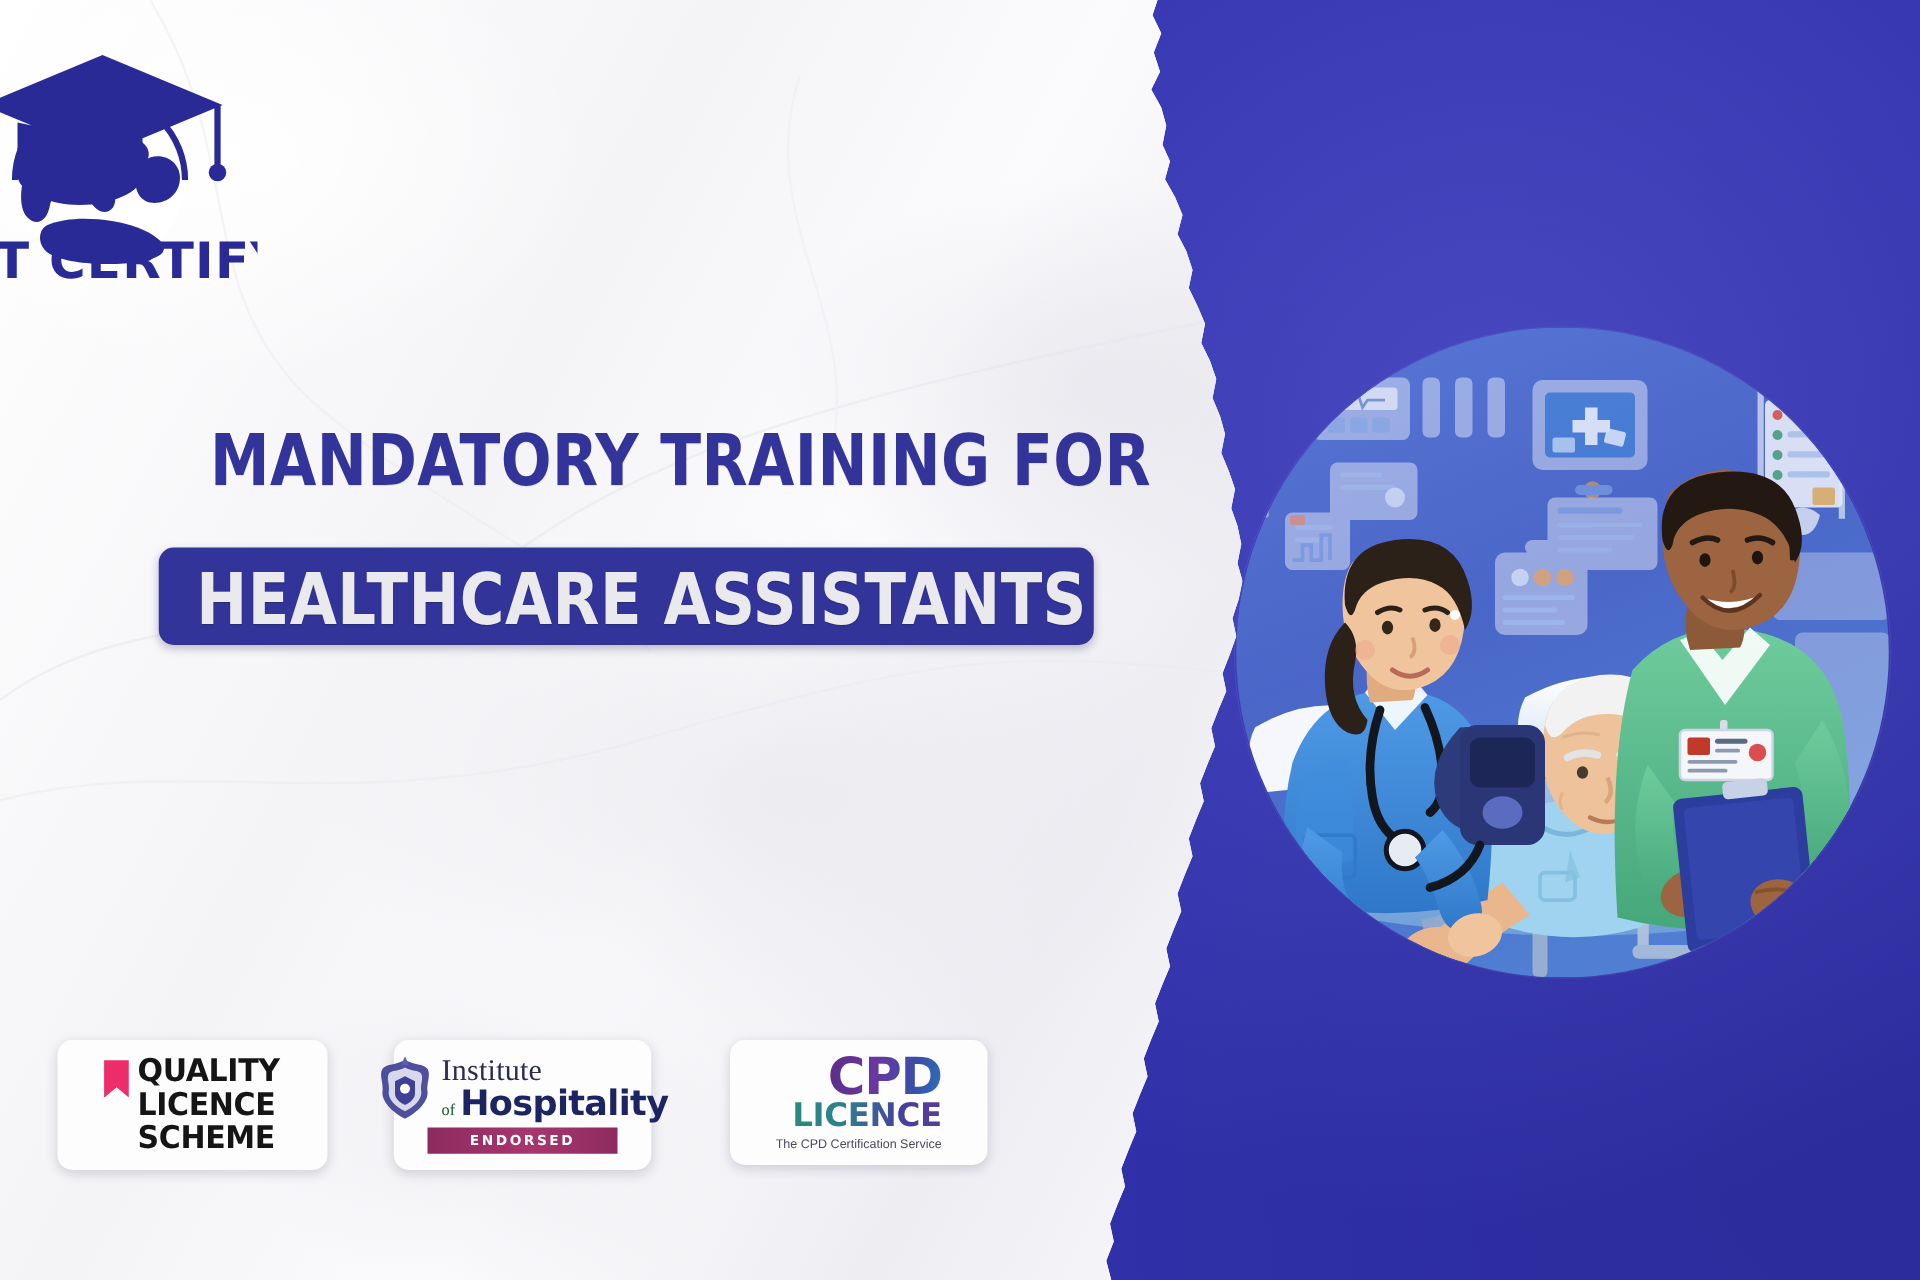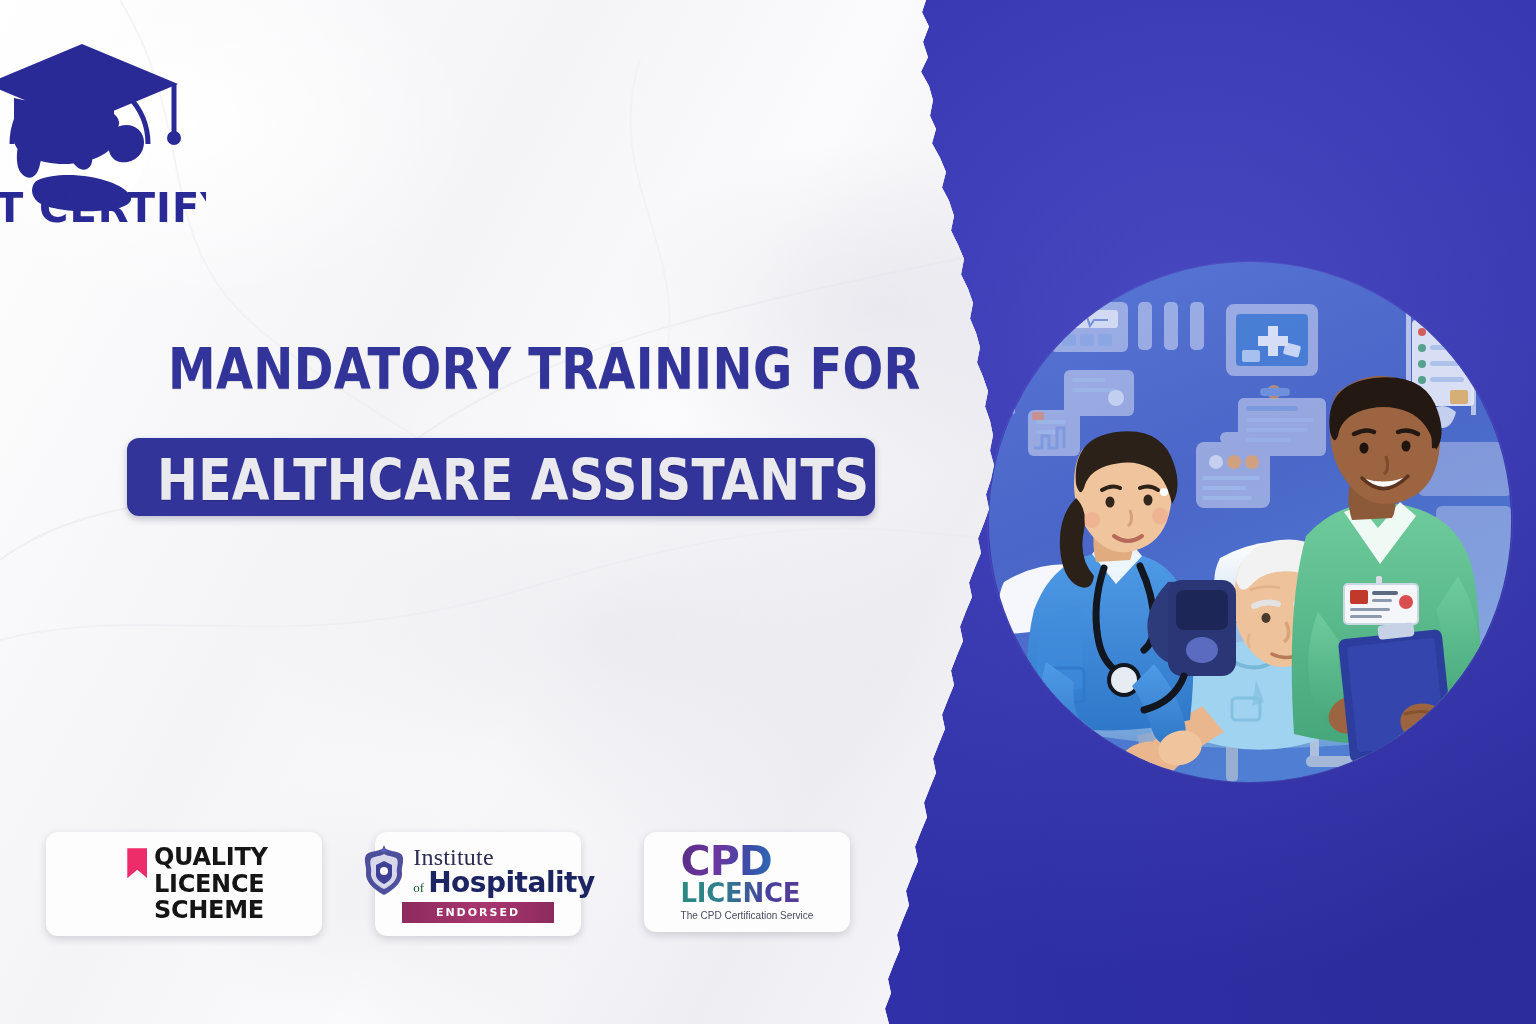--- a/index.html
+++ b/index.html
@@ -141,21 +141,21 @@
     gap: 0;
   }
   .badge {
     background: #fdfdfe;
     border-radius: 12px;
     box-shadow: 0 3px 9px rgba(30,30,60,.17);
     display: flex;
     align-items: center;
     justify-content: center;
   }
-  .badge-qls { width: 248px; height: 104px; margin-right: 53px; padding-left: 28px; }
+  .badge-qls { width: 216px; height: 104px; margin-right: 53px; }
   .badge-ioh { width: 206px; height: 104px; margin-right: 63px; }
   .badge-cpd { width: 206px; height: 100px; }
 
   .qls-inner { display:flex; align-items:flex-start; gap:7px; padding-left: 4px;}
   .qls-bookmark {
     width: 20px; height: 30px; margin-top: 4px;
     background: #ec2d6a;
     -webkit-clip-path: polygon(0 0,100% 0,100% 100%,50% 72%,0 100%);
     clip-path: polygon(0 0,100% 0,100% 100%,50% 72%,0 100%);
   }
@@ -189,21 +189,21 @@
     background: linear-gradient(90deg,#8d2b5e,#a8366f 55%,#8d2b5e);
     color:#fdfdfd;
     font-family:"DejaVu Sans",sans-serif;
     font-weight:700;
     font-size:11px;
     letter-spacing:2px;
     padding:4px 34px 4px 34px;
     border-radius:0;
   }
 
-  .cpd-inner { display:flex; flex-direction:column; align-items:flex-start; line-height:1; }
+  .cpd-inner { display:flex; flex-direction:column; align-items:flex-end; line-height:1; }
   .cpd-main {
     font-family:"DejaVu Sans",sans-serif;
     font-weight:700; font-size:41px; letter-spacing:-1px;
     background: linear-gradient(100deg,#5b2d86 0%, #6b36a0 40%, #3a4fa8 75%, #2e6fb7 100%);
     -webkit-background-clip: text; background-clip: text;
     -webkit-text-fill-color: transparent; color:#5b2d86;
   }
   .cpd-member {
     font-family:"DejaVu Sans",sans-serif;
     font-weight:700; font-size:26px; letter-spacing:-0.3px; margin-top:-2px;

